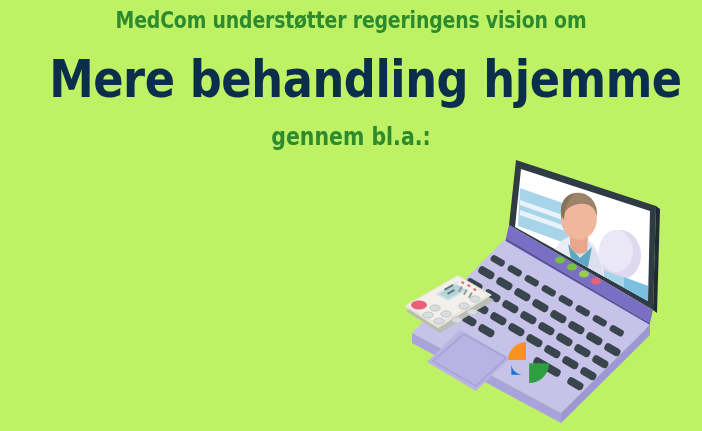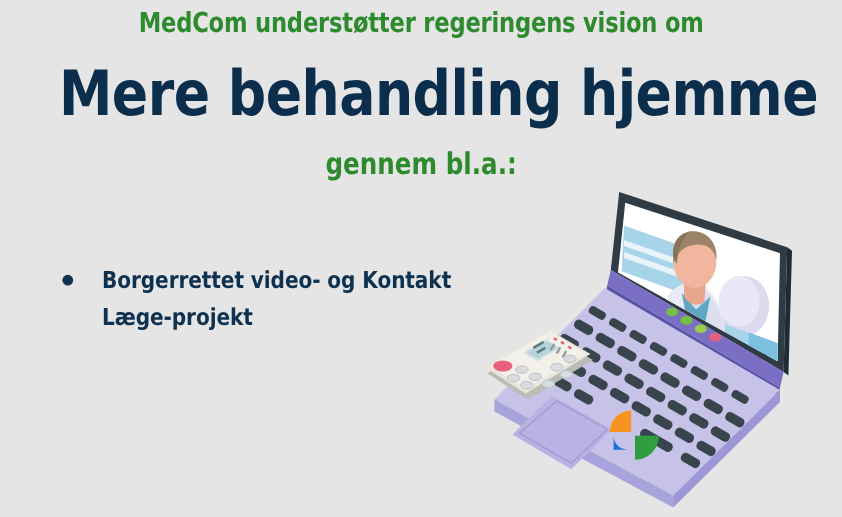--- a/index.html
+++ b/index.html
@@ -13,21 +13,21 @@
     position: relative;
     overflow: hidden;
     font-family: "Liberation Sans", sans-serif;
   }
 
   #poster {
     position: absolute;
     left: 0; top: 0;
     width: 702px;
     height: 431px;
-    background: #e5e5e5;
+    background: #bef264;
   }
 
   
   .eyebrow {
     position: absolute;
     left: 0; top: 9px;
     width: 702px;
     text-align: center;
     color: #2d8a2d;
     font-family: "DejaVu Sans", sans-serif;
@@ -123,25 +123,20 @@
 
   <div class="eyebrow">MedCom understøtter regeringens vision om</div>
 
   <div class="headline">Mere behandling hjemme</div>
 
   <div class="subline">gennem bl.a.:</div>
 
   <div id="bullets">
 
 
-    <div class="bullet-row">
-      <span class="bullet-dot"></span>
-      <span class="bullet-text">Borgerrettet video- og Kontakt
-Læge-projekt</span>
-    </div>
 
 
   </div>
 
   <div id="illustration">
     <svg width="304" height="283" viewBox="0 0 304 283" xmlns="http://www.w3.org/2000/svg">
 
       <g>
 
         <polygon points="111,77 118,12 258,58 255,162" fill="#2f3b45"></polygon>

